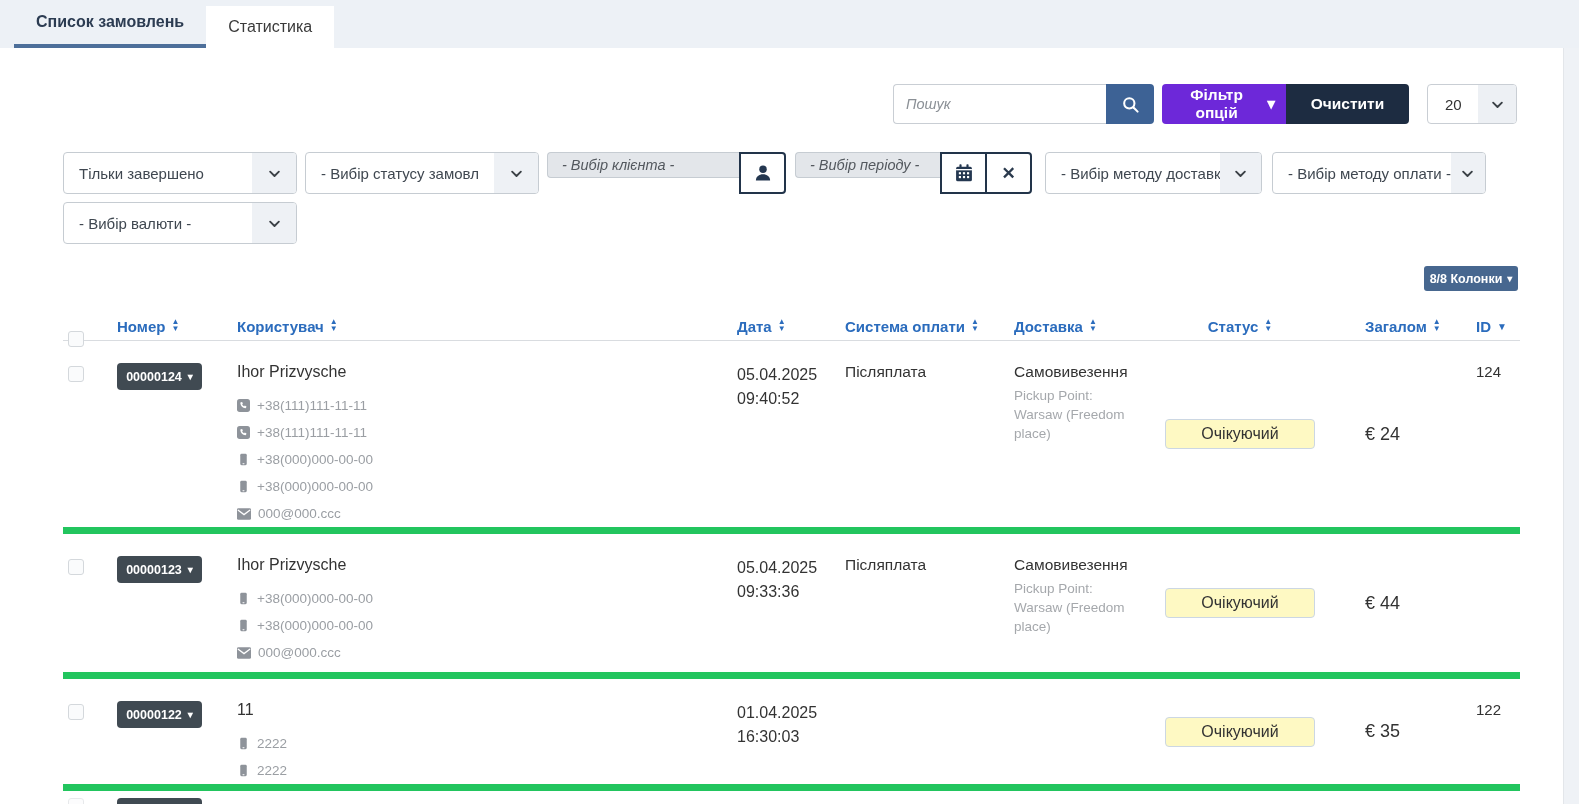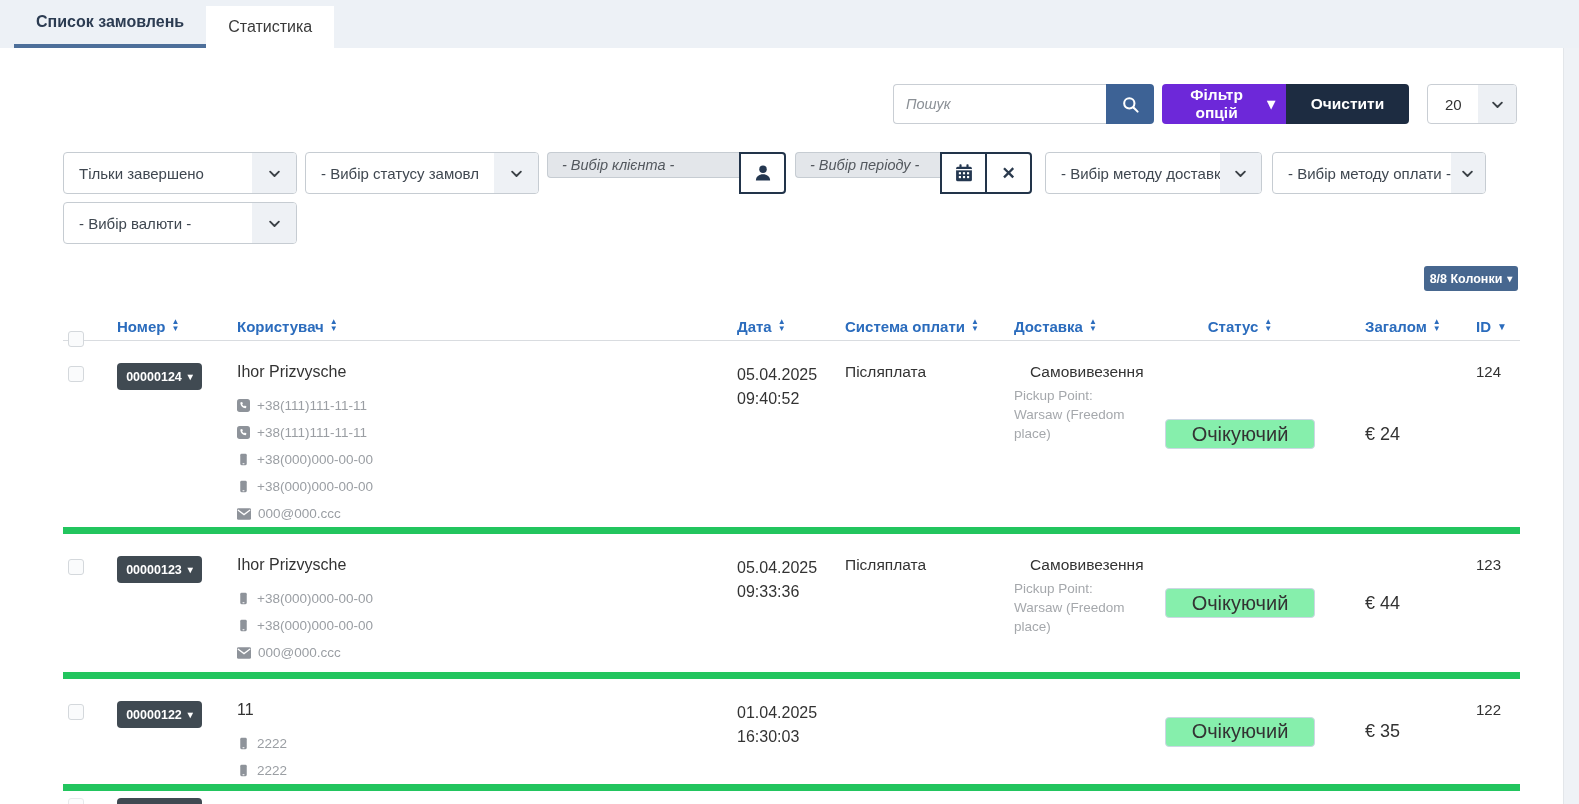--- a/index.html
+++ b/index.html
@@ -63,25 +63,25 @@
   .td-check { padding-top:25px; padding-left:5px; }
   .checkbox { width:16px; height:16px; background:#fafbfc; border:1px solid #d4d8dc; border-radius:3px; cursor:pointer; }
   .order-btn { background:#404a52; color:#fff; border:none; border-radius:4px; height:27px; width:85px; font-size:12.5px; font-weight:bold; font-family:"Liberation Sans", sans-serif; display:flex; align-items:center; justify-content:center; gap:6px; cursor:pointer; }
   .order-btn .caret { font-size:10px; }
 
   .user-name { font-size:16px; color:#333; margin-bottom:11px; }
   .contact-line { display:flex; align-items:center; gap:7px; height:27px; font-size:13.5px; color:#9a9ea3; }
   .ci { display:flex; align-items:center; }
 
   .td-date div { font-size:16px; line-height:24px; }
-  .del-main { font-size:15.5px;margin-left:16px; }
+  .del-main { font-size:15.5px; }
   .del-note { margin-top:5px; font-size:13.5px; line-height:19px; color:#a5a8ac; max-width:120px; }
 
   .td-status { display:flex; justify-content:center; padding:0 45px 0 0; align-self:center; }
-  .status-btn { width:150px; height:30px; background:#86efac; border:1px solid #ccd7e3; border-radius:4px; font-size:20px; color:#333; font-family:"Liberation Sans", sans-serif; cursor:pointer; }
+  .status-btn { width:150px; height:30px; background:#fef9c3; border:1px solid #ccd7e3; border-radius:4px; font-size:16px; color:#333; font-family:"Liberation Sans", sans-serif; cursor:pointer; }
   .td-total { align-self:center; padding-top:0; font-size:18px; }
   .td-id { font-size:15px; }
 
   .tr-partial { border-bottom:none; min-height:18px; }
   .tr-partial .td-check { padding-top:9px; }
   .tr-partial .td { padding-top:7px; }
   .checkbox.faint { opacity:.55; }
 
   .caret { line-height:1; }
 </style>
@@ -401,21 +401,20 @@
           </div>
         <div class="td">Післяплата</div>
         <div class="td">
           <div class="del-main">Самовивезення</div>
           <div class="del-note">Pickup Point: Warsaw (Freedom place)</div>
         </div>
         <div class="td td-status">
             <button class="status-btn">Очікуючий</button>
           </div>
         <div class="td td-total">€ 44</div>
-        <div class="td td-id">123</div>
       </div>
 
       <div class="tr tr-2">
         <div class="td td-check">
             <div class="checkbox"></div>
           </div>
         <div class="td">
             <button class="order-btn">
               <span>00000122</span>
               <span class="caret">▾</span>

